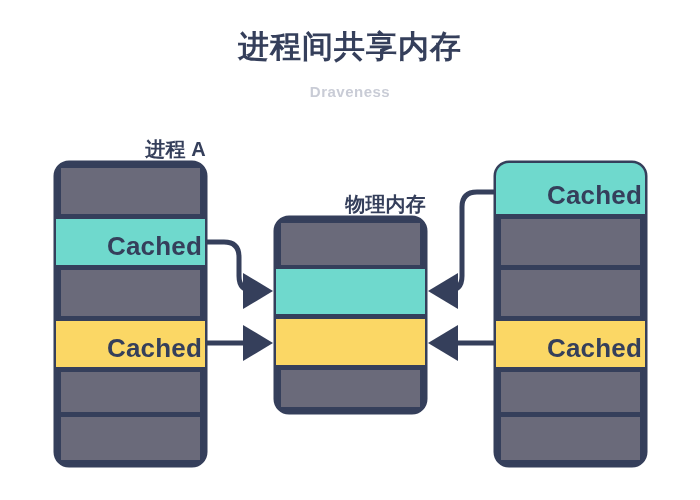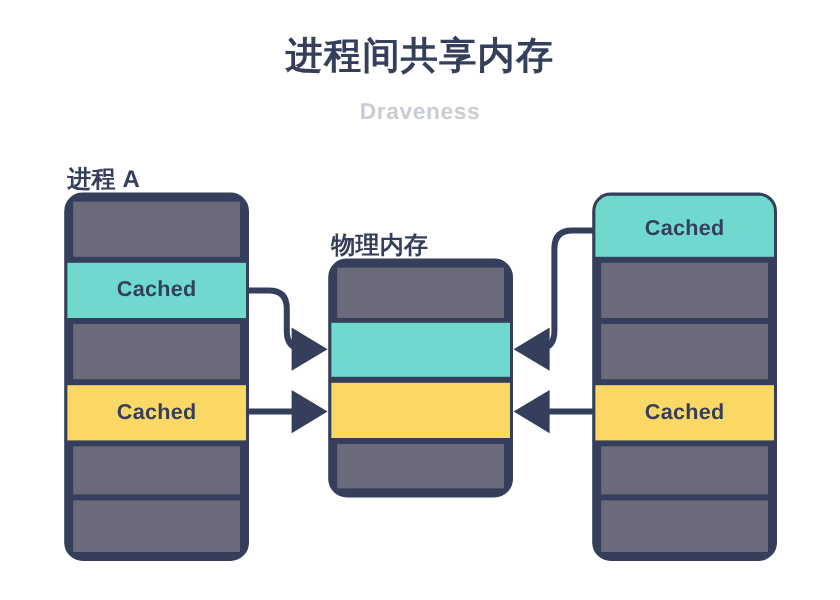--- a/index.html
+++ b/index.html
@@ -39,38 +39,39 @@
     text-align: center;
     font-size: 31px;
     color: #353f5b;
     letter-spacing: 1px;
   }
   #page-subtitle {
     left: 0; right: 0;
     top: 83px;
     width: 700px;
     text-align: center;
-    font-size: 19px;
+    font-size: 15px;
     color: #c9ccd6;
     letter-spacing: 0.5px;
   }
   .block-label {
     font-size: 20px;
     color: #353f5b;
-    text-align: left;
+    text-align: right;
   }
   #label-process-a { left: 56px; top: 136px; width: 150px; }
   #label-physical  { left: 276px; top: 191px; width: 150px; }
   #label-process-b { left: 496px; top: 136px; width: 150px; }
 
   .cell-text {
-    font-size: 18px;
+    font-size: 26px;
     color: #353f5b;
     text-align: center;
     font-weight: bold;
+    padding-left: 24px;
   }
 </style>
 </head>
 <body>
 
 <div id="stage">
 
   <div class="txt" id="page-title">进程间共享内存</div>
   <div class="txt" id="page-subtitle">Draveness</div>
 

